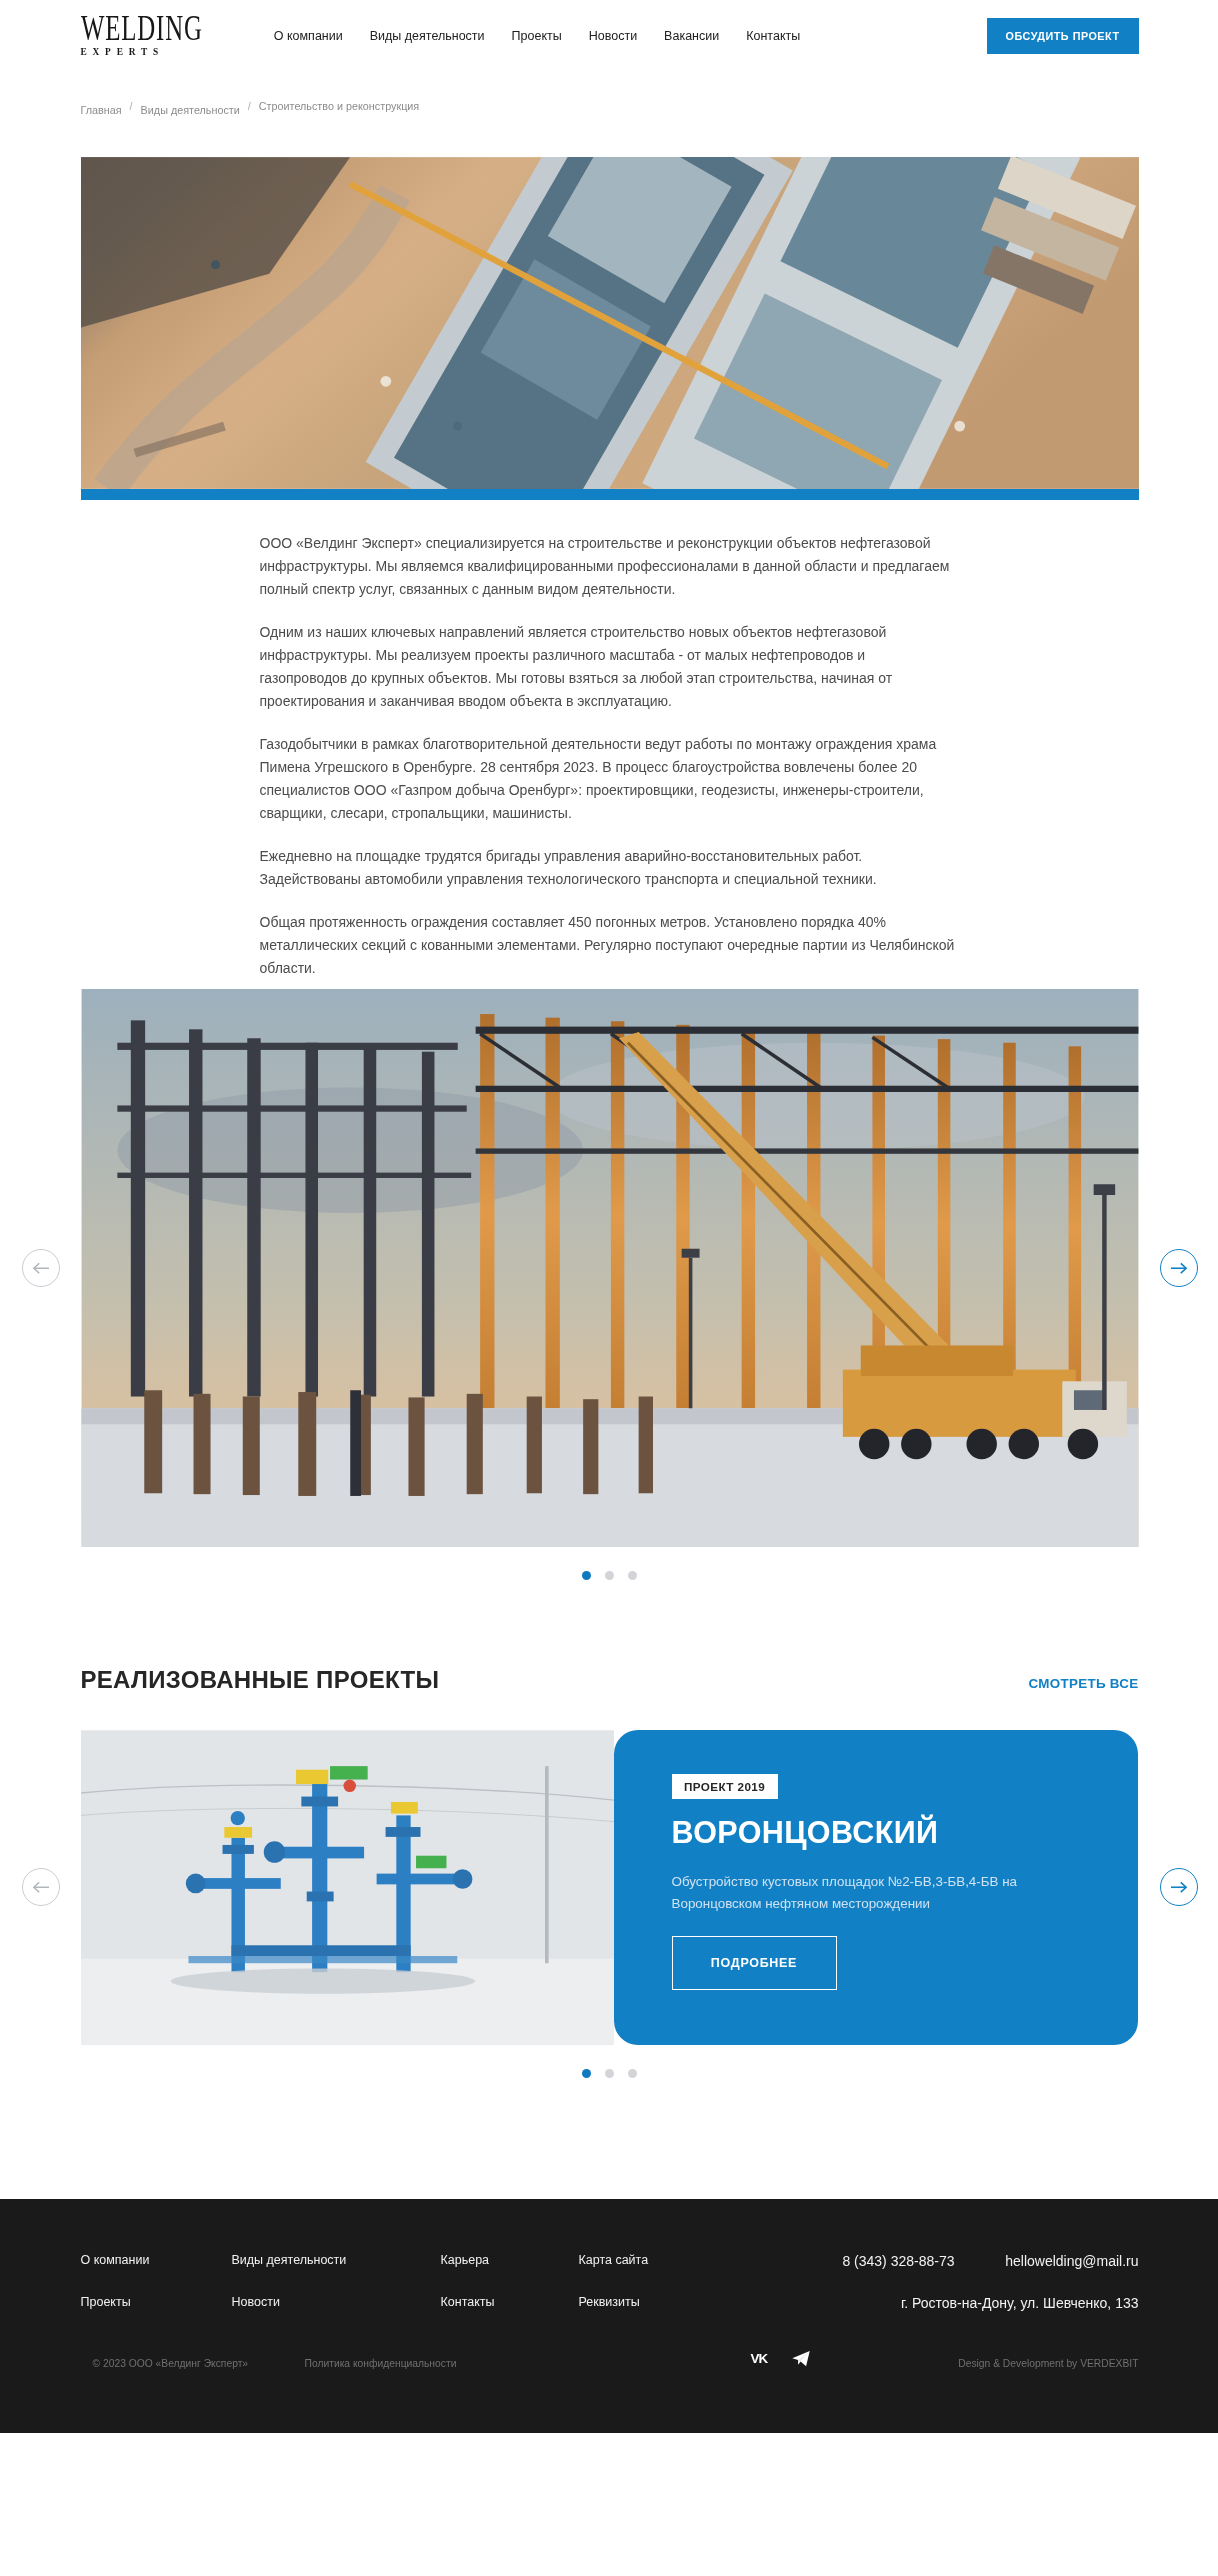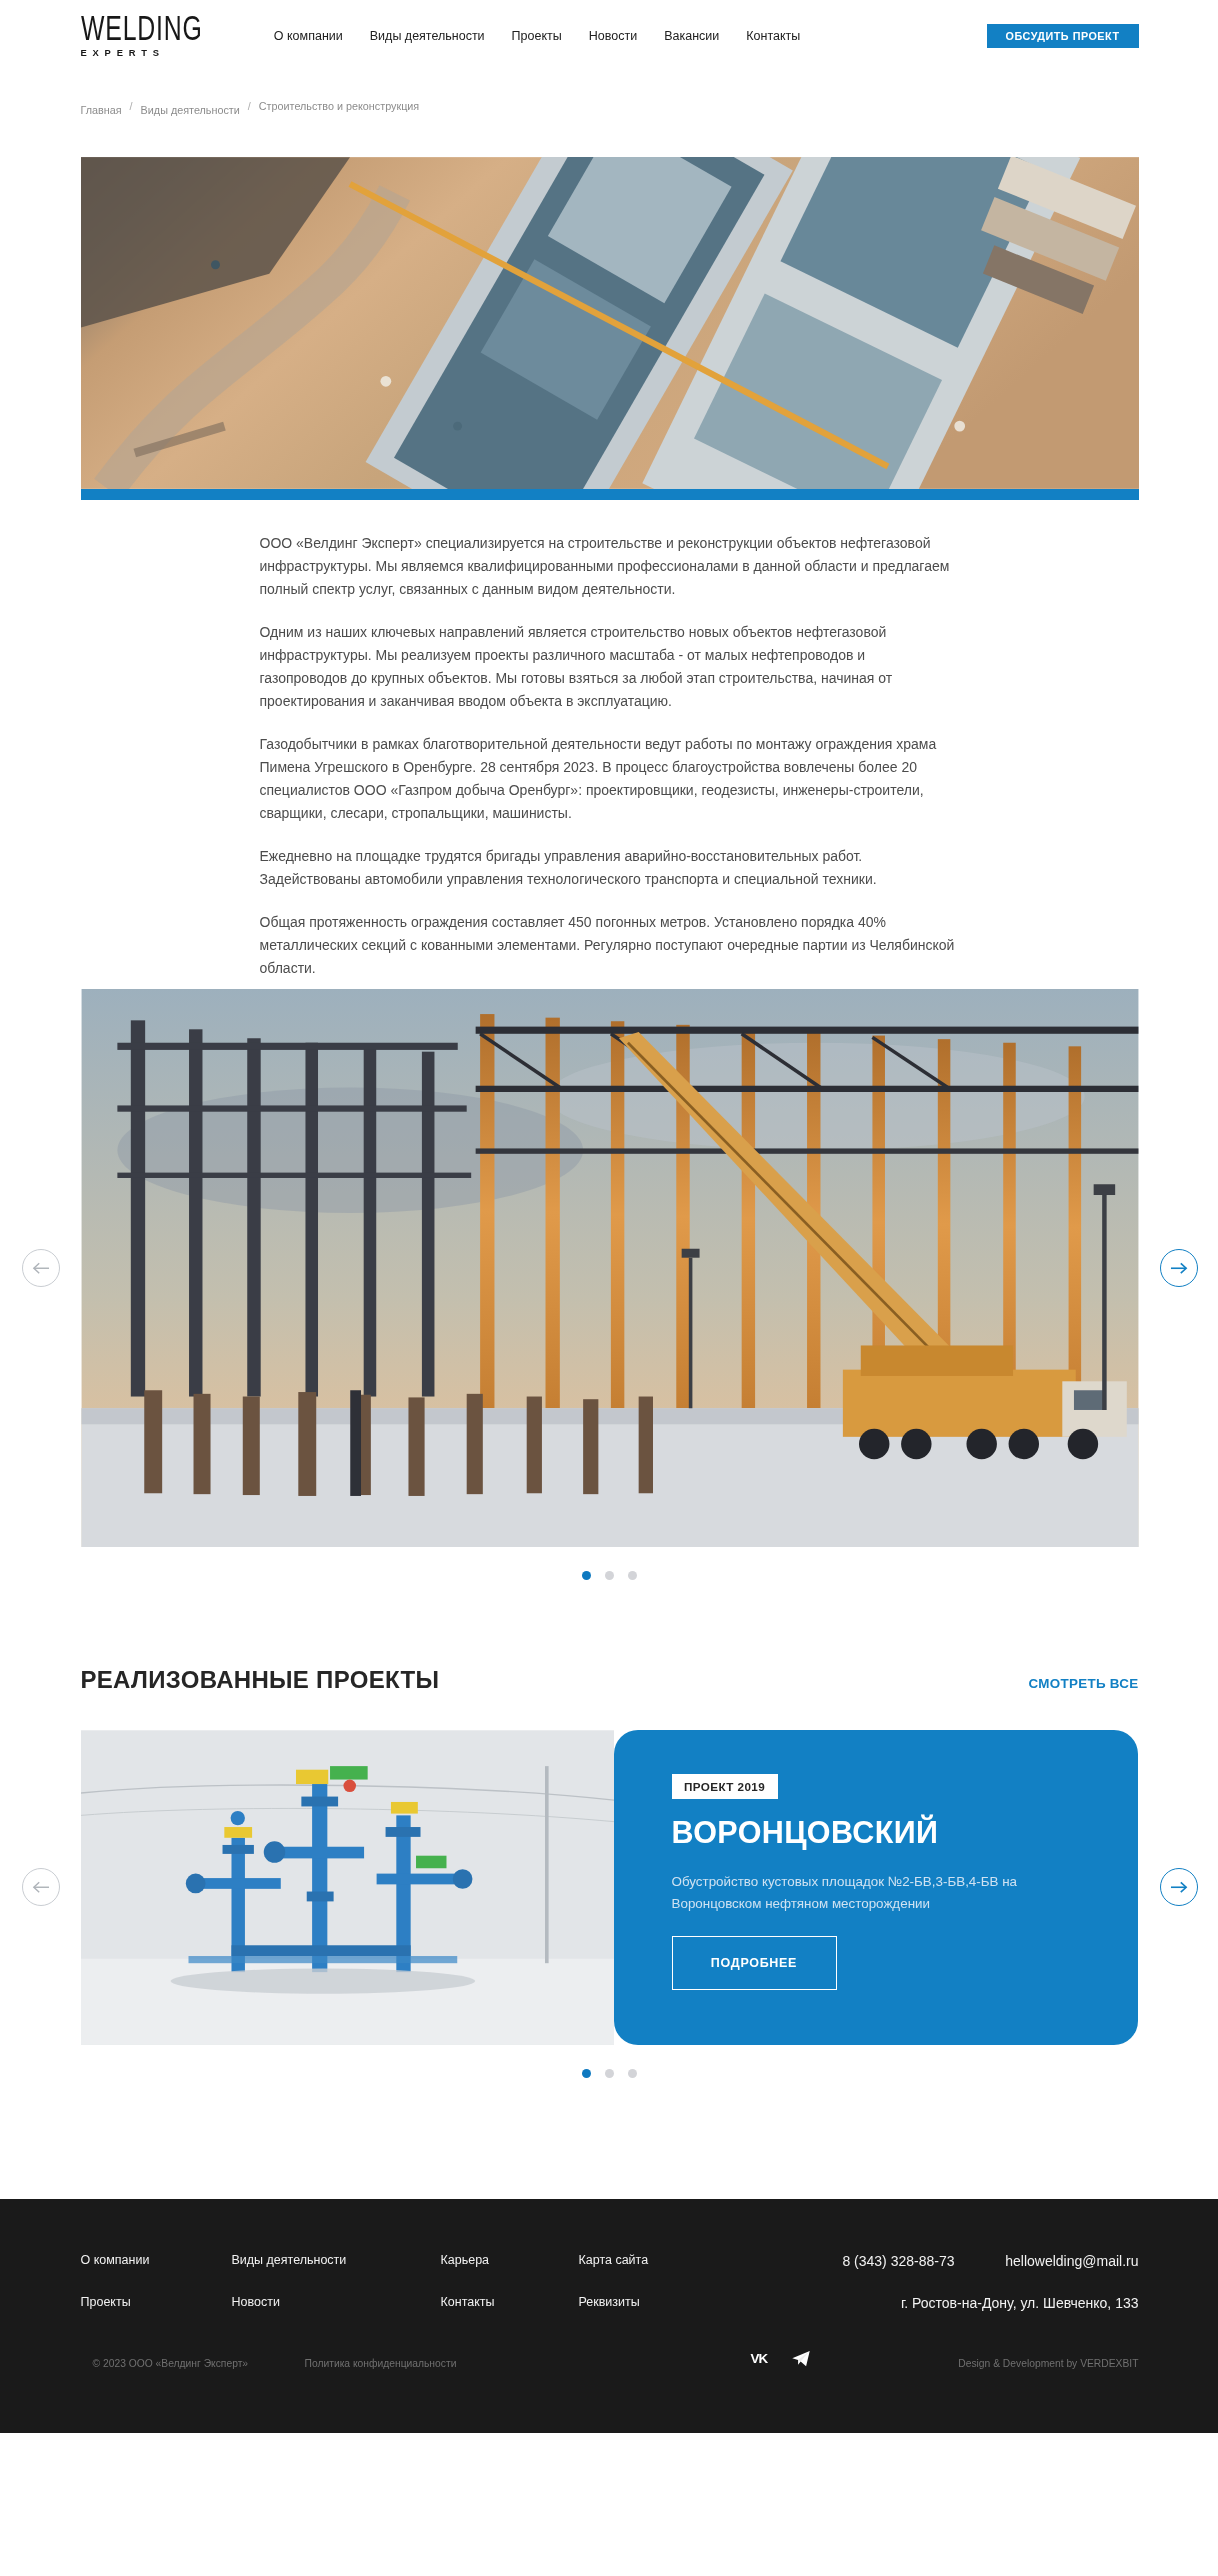--- a/index.html
+++ b/index.html
@@ -5,32 +5,32 @@
   * { margin:0; padding:0; box-sizing:border-box; }
   html,body { background:#ffffff; }
   body {
     width:1219px; height:2576px; overflow:hidden; position:relative;
     font-family:"Liberation Sans", sans-serif; color:#4C4C4C;
   }
   .container { width:1058px; margin:0 auto; position:relative; }
 
   
   .header { height:72px; display:flex; align-items:center; }
-  .logo { display:flex; flex-direction:column; line-height:1; cursor:pointer; }
+  .logo { display:flex; flex-direction:column; line-height:1; cursor:pointer;font-family:Liberation Serif, serif; }
   .logo-top {
     font-size:27px; font-weight:500; letter-spacing:0.9px; color:#181818;
     display:inline-block; transform:scale(0.92,1.3); transform-origin:left center;
   }
   .logo-bottom { font-size:9.4px; font-weight:700; letter-spacing:5.8px; color:#181818; margin-top:6.3px; }
   .nav { display:flex; gap:27px; margin-left:61px; }
   .nav a { font-size:12.5px; color:#202020; text-decoration:none; cursor:pointer; }
   .cta-btn {
     margin-left:auto; background:#1280C4; color:#fff; border:none; cursor:pointer;
     font-family:"Liberation Sans", sans-serif; font-size:10.8px; font-weight:700; letter-spacing:0.5px;
-    width:152px; height:24px; display:flex; align-items:center; justify-content:center;
+    width:152px; height:36px; display:flex; align-items:center; justify-content:center;
   }
 
   
   .breadcrumb { margin-top:24px; font-size:10.8px; color:#8C8C8C; display:flex; gap:8px; align-items:center; }
   .breadcrumb a { color:#8C8C8C; text-decoration:none; cursor:pointer;margin-top:8px; }
   .bc-sep { color:#ADADAD; }
 
   
   .hero { margin-top:41px; }
   .hero svg, .slide svg, .proj-photo svg { display:block; }

